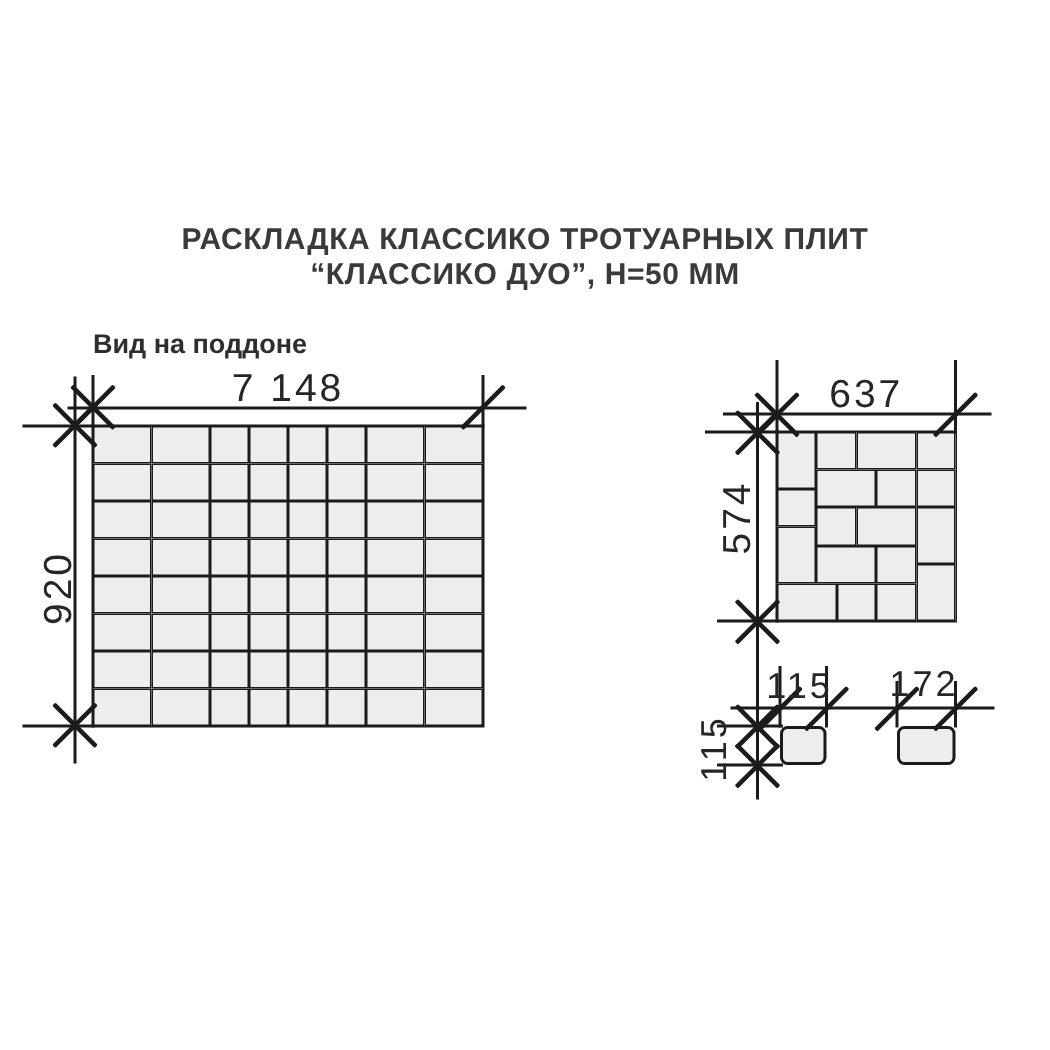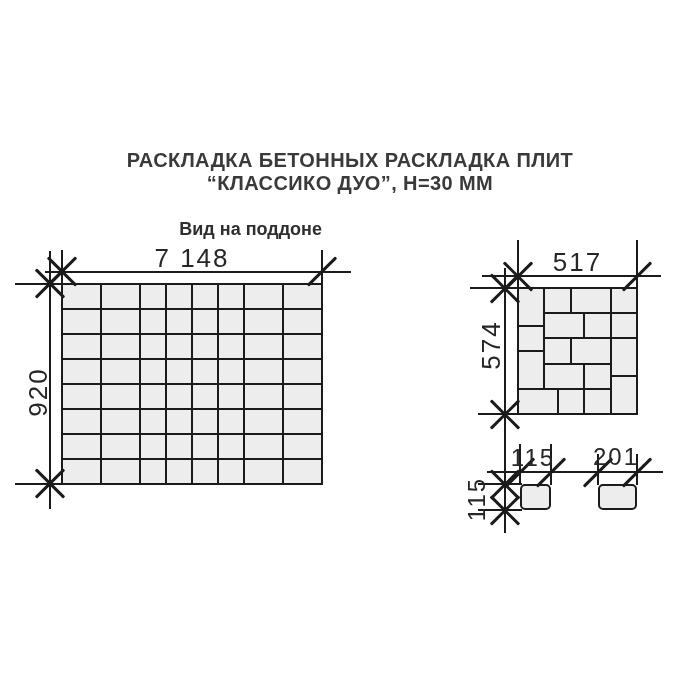--- a/index.html
+++ b/index.html
@@ -6,42 +6,42 @@
   #canvas{
     position:relative;width:700px;height:700px;background:#ffffff;overflow:hidden;
     font-family:"Liberation Sans","DejaVu Sans",sans-serif;
   }
   .abs{position:absolute;}
   .title-line{
     left:0;width:700px;text-align:center;font-size:20px;font-weight:bold;
     color:#3a3a3a;letter-spacing:0.4px;white-space:nowrap;
   }
   .heading{
-    text-align:right;font-size:18px;font-weight:bold;color:#2e2e2e;white-space:nowrap;
+    text-align:left;font-size:18px;font-weight:bold;color:#2e2e2e;white-space:nowrap;
   }
   .dim-label{
     text-align:center;font-size:26px;font-weight:400;color:#262626;
     letter-spacing:2px;white-space:nowrap;
   }
   .dim-label.small{font-size:24px;}
   .rot{display:flex;align-items:center;justify-content:center;transform:rotate(-90deg);}
   .grid-box{position:absolute;border:1px solid #1b1b1b;}
   .tile{position:absolute;box-sizing:border-box;border:1px solid #1b1b1b;background:#ededed;}
   .dline{position:absolute;background:#1b1b1b;}
   .tick{position:absolute;width:40px;height:3px;background:#1b1b1b;border-radius:1px;}
   .single-tile{position:absolute;box-sizing:border-box;border:2px solid #1b1b1b;
     background:#ededed;border-radius:5px;}
 </style>
 </head>
 <body>
 
 <div id="canvas">
 
-  <div class="abs title-line" style="top:149px;">РАСКЛАДКА БЕТОННЫХ РАСКЛАДКА ПЛИТ</div>
-  <div class="abs title-line" style="top:172px;">“КЛАССИКО ДУО”, Н=30 ММ</div>
+  <div class="abs title-line" style="top:149px;">РАСКЛАДКА КЛАССИКО ТРОТУАРНЫХ ПЛИТ</div>
+  <div class="abs title-line" style="top:172px;">“КЛАССИКО ДУО”, Н=50 ММ</div>
 
   <div class="abs heading" style="left:62px;top:219px;width:260px;">Вид на поддоне</div>
 
   <div id="pallet-grid" class="grid-box" style="left:61px;top:283px;width:260px;height:200px;">
       <div class="tile" style="left: 0px; top: 0px; width: 39px; height: 25px; background: rgb(237, 237, 237); border-color: rgb(27, 27, 27);"></div>
       <div class="tile" style="left: 39px; top: 0px; width: 39px; height: 25px; background: rgb(237, 237, 237); border-color: rgb(27, 27, 27);"></div>
       <div class="tile" style="left: 78px; top: 0px; width: 26px; height: 25px; background: rgb(237, 237, 237); border-color: rgb(27, 27, 27);"></div>
       <div class="tile" style="left: 104px; top: 0px; width: 26px; height: 25px; background: rgb(237, 237, 237); border-color: rgb(27, 27, 27);"></div>
       <div class="tile" style="left: 130px; top: 0px; width: 26px; height: 25px; background: rgb(237, 237, 237); border-color: rgb(27, 27, 27);"></div>
       <div class="tile" style="left: 156px; top: 0px; width: 26px; height: 25px; background: rgb(237, 237, 237); border-color: rgb(27, 27, 27);"></div>
@@ -169,20 +169,20 @@
       <div class="tick" style="left: 485px; top: 482.5px; transform: rotate(45deg); background: rgb(27, 27, 27);"></div>
       <div class="tick" style="left: 485px; top: 508.5px; transform: rotate(-45deg); background: rgb(27, 27, 27);"></div>
       <div class="tick" style="left: 485px; top: 508.5px; transform: rotate(45deg); background: rgb(27, 27, 27);"></div>
       <div class="tick" style="left: 42px; top: 270px; transform: rotate(45deg); background: rgb(27, 27, 27);"></div>
       <div class="tick" style="left: 498px; top: 274.5px; transform: rotate(45deg); background: rgb(27, 27, 27);"></div>
     </div>
 
   <div class="abs dim-label" style="left:62px;top:243px;width:260px;">7 148</div>
   <div class="abs dim-label rot" style="left:-22px;top:378px;width:120px;height:28px;">920</div>
 
-  <div class="abs dim-label" style="left:518px;top:247px;width:119px;">517</div>
+  <div class="abs dim-label" style="left:518px;top:247px;width:119px;">637</div>
   <div class="abs dim-label rot" style="left:431px;top:331px;width:120px;height:28px;">574</div>
 
   <div class="abs dim-label small" style="left:493px;top:444px;width:80px;">115</div>
-  <div class="abs dim-label small" style="left:576px;top:443px;width:80px;">201</div>
+  <div class="abs dim-label small" style="left:576px;top:443px;width:80px;">172</div>
   <div class="abs dim-label small rot" style="left:427px;top:486px;width:100px;height:26px;">115</div>
 
 </div>
 
 </body></html>

